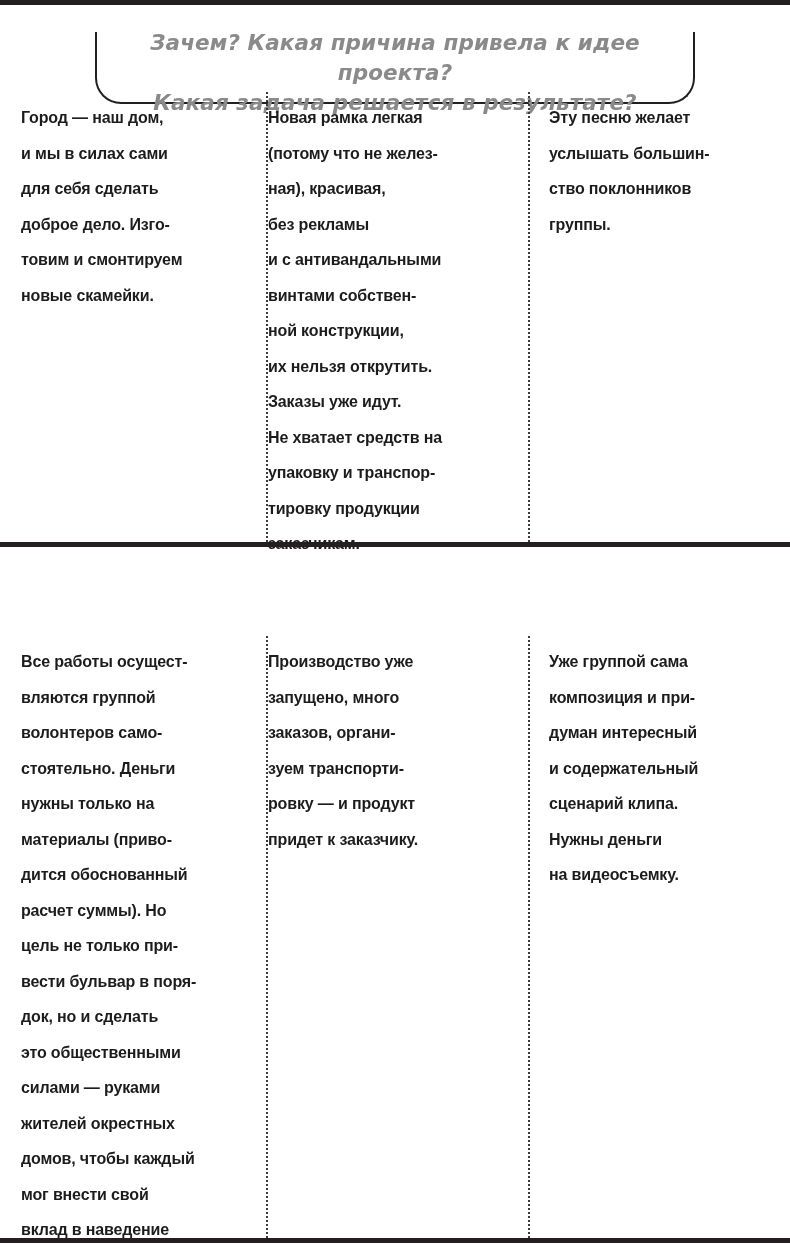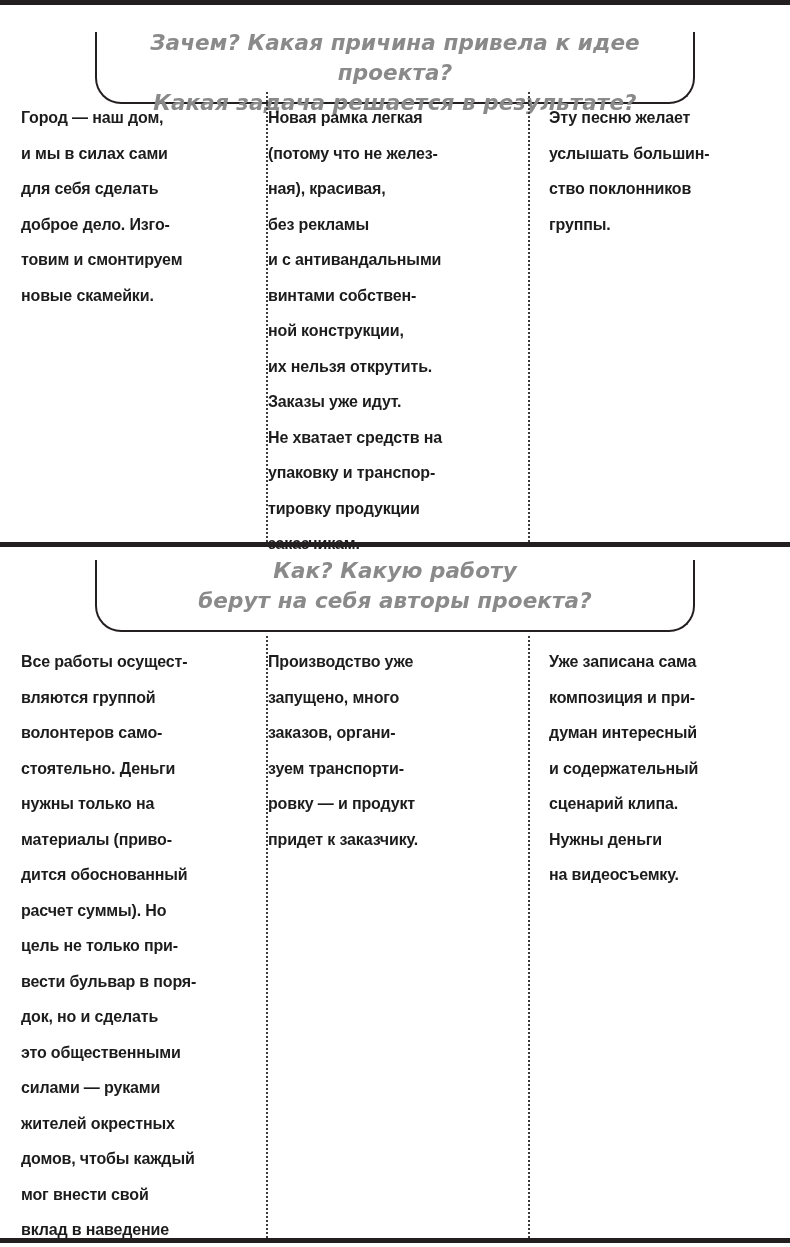--- a/index.html
+++ b/index.html
@@ -149,25 +149,20 @@
 услышать большин-
 ство поклонников
 группы.</div>
   </div>
 
   <div class="vdiv vdiv-a1"></div>
   <div class="vdiv vdiv-b1"></div>
 
   <div class="rule rule-mid"></div>
 
-  <div class="section-header sec2-header">
-    <div class="bracket"></div>
-    <div class="header-text">Как? Какую работу
-берут на себя авторы проекта?</div>
-  </div>
 
   <div class="cols sec2-cols">
     <div class="col col-1">Все работы осущест-
 вляются группой
 волонтеров само-
 стоятельно. Деньги
 нужны только на
 материалы (приво-
 дится обоснованный
 расчет суммы). Но
@@ -180,21 +175,21 @@
 домов, чтобы каждый
 мог внести свой
 вклад в наведение
 красоты и порядка.</div>
     <div class="col col-2">Производство уже
 запущено, много
 заказов, органи-
 зуем транспорти-
 ровку — и продукт
 придет к заказчику.</div>
-    <div class="col col-3">Уже записана сама
+    <div class="col col-3">Уже группой сама
 композиция и при-
 думан интересный
 и содержательный
 сценарий клипа.
 Нужны деньги
 на видеосъемку.</div>
   </div>
 
   <div class="vdiv vdiv-a2"></div>
   <div class="vdiv vdiv-b2"></div>

